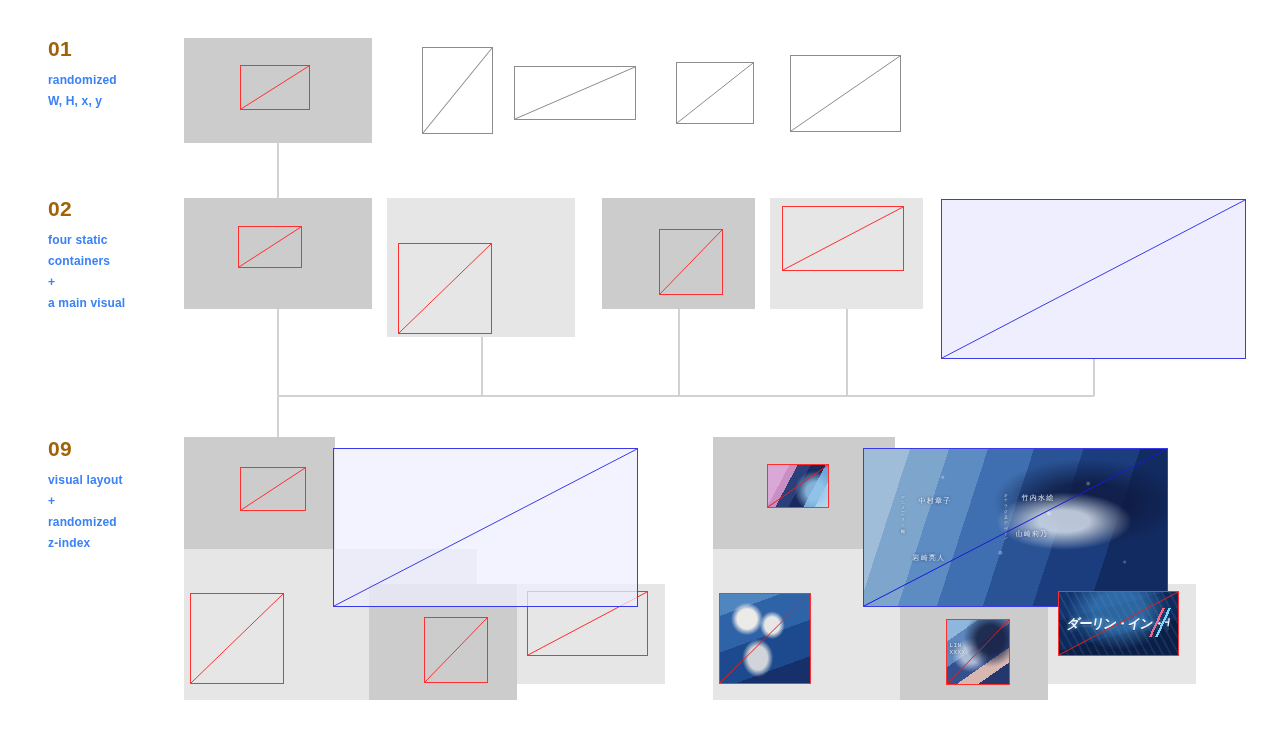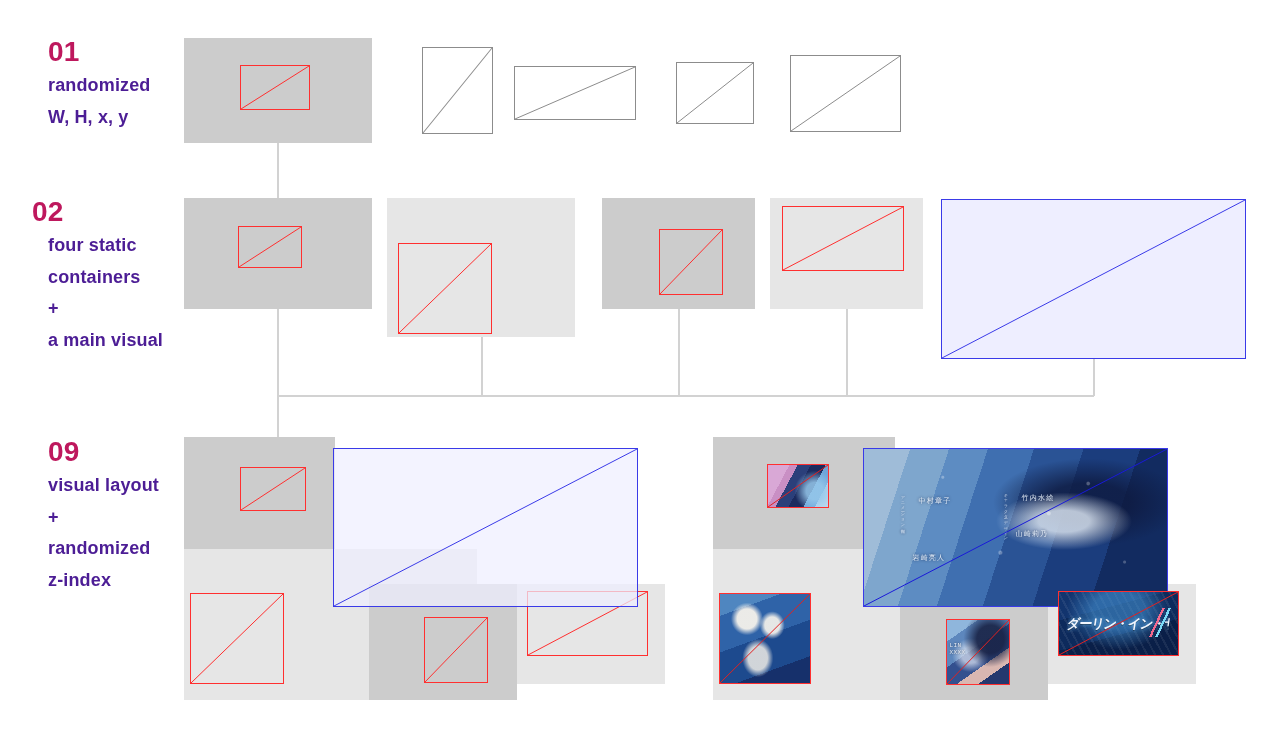--- a/index.html
+++ b/index.html
@@ -5,25 +5,25 @@
   html,body{margin:0;padding:0;background:#ffffff;}
   body{
     width:1280px;height:731px;position:relative;overflow:hidden;
     font-family:"Liberation Sans", sans-serif;
     -webkit-font-smoothing:antialiased;
   }
   .canvas{position:absolute;left:0;top:0;width:1280px;height:731px;}
 
   
   .step-num{
-    position:absolute;font-size:28px;font-weight:bold;color:#be185d;
+    position:absolute;font-size:21px;font-weight:bold;color:#a16207;
     letter-spacing:.3px;line-height:1;
   }
   .step-desc{
-    position:absolute;font-size:18px;font-weight:bold;color:#4c1d95;
+    position:absolute;font-size:12px;font-weight:bold;color:#3b82f6;
     line-height:1.75;letter-spacing:.15px;white-space:pre-line;
   }
 
   
   .container-box{position:absolute;}
   .gray-dark{background:#cccccc;}
   .gray-light{background:#e6e6e6;}
 
   .outline-box{position:absolute;box-sizing:border-box;}
   .outline-box svg{position:absolute;left:0;top:0;width:100%;height:100%;display:block;overflow:visible;}
@@ -113,21 +113,21 @@
 </style>
 </head>
 <body>
 
 <div class="canvas">
 
   <div class="step-num" style="left:48px;top:38px;">01</div>
   <div class="step-desc" style="left:48px;top:70px;">randomized
 W, H, x, y</div>
 
-  <div class="step-num" style="left:32px;top:198px;">02</div>
+  <div class="step-num" style="left:48px;top:198px;">02</div>
   <div class="step-desc" style="left:48px;top:230px;">four static
 containers
 +
 a main visual</div>
 
   <div class="step-num" style="left:48px;top:438px;">09</div>
   <div class="step-desc" style="left:48px;top:470px;">visual layout
 +
 randomized
 z-index</div>

